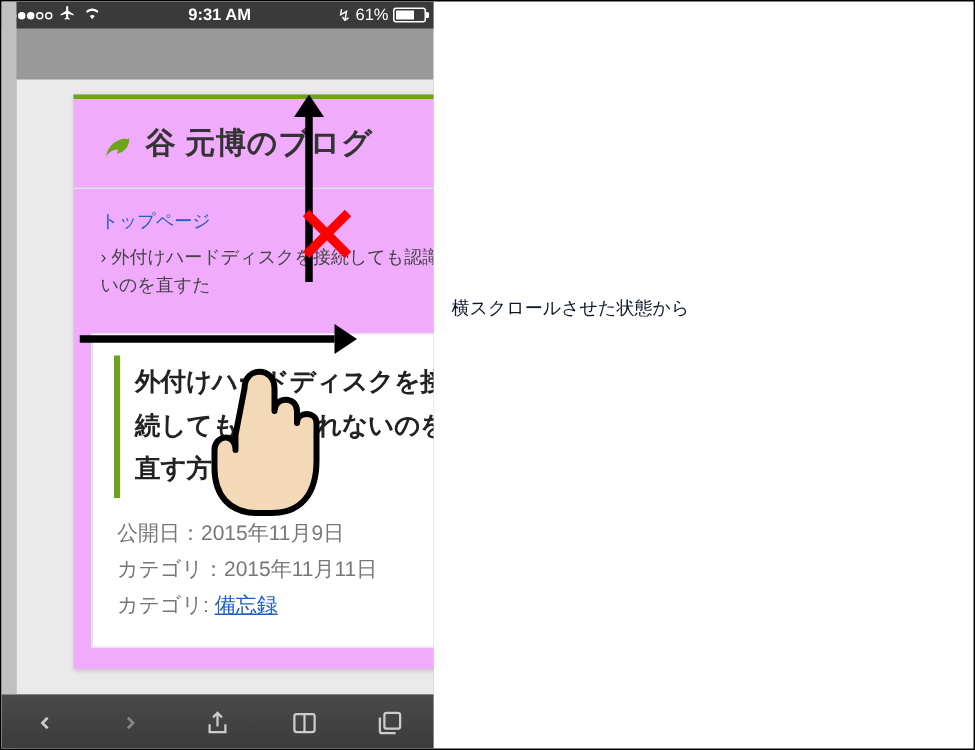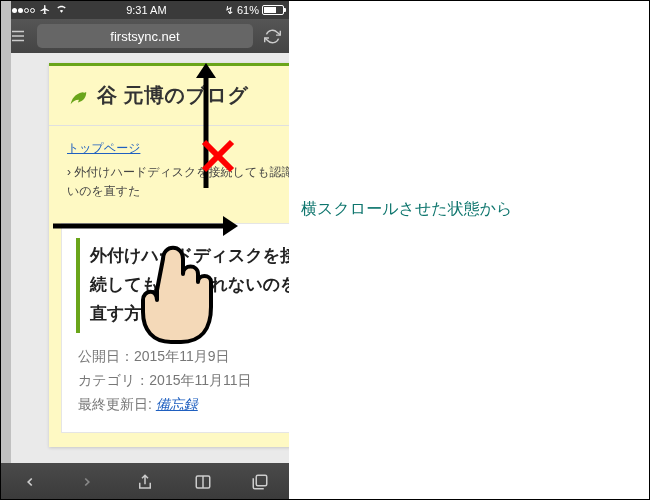--- a/index.html
+++ b/index.html
@@ -6,49 +6,49 @@
     body { font-family: -apple-system, "Hiragino Sans", sans-serif; width: 650px; height: 500px; background: #fff; position: relative; overflow: hidden; border: 1px solid #000; }
     
     .phone-frame { position: absolute; left: 0; top: 0; width: 288px; height: 500px; background: #999; }
     .viewport-edge { position: absolute; left: 0; top: 0; bottom: 0; width: 10px; background: #c0c0c0; }
     
     .status-bar { height: 18px; background: #3a3a3a; color: #fff; display: flex; align-items: center; justify-content: space-between; padding: 0 5px; font-size: 11px; font-weight: 500; }
     .status-left { display: flex; align-items: center; gap: 4px; }
     .status-dots { display: flex; gap: 1px; }
     .dot { width: 5px; height: 5px; border-radius: 50%; background: #fff; }
     .dot.empty { background: transparent; border: 0.5px solid #fff; }
-    .status-center { font-weight: 400; }
+    .status-center { font-weight: 700; }
     .status-right { display: flex; align-items: center; gap: 3px; }
     .battery { width: 22px; height: 10px; border: 1px solid #fff; border-radius: 2px; position: relative; }
     .battery::after { content: ''; position: absolute; right: -3px; top: 2px; width: 2px; height: 4px; background: #fff; border-radius: 0 1px 1px 0; }
     .battery-fill { position: absolute; left: 1px; top: 1px; bottom: 1px; width: 60%; background: #fff; }
     
     .nav-bar { height: 34px; background: linear-gradient(#555, #444); display: flex; align-items: center; padding: 0 6px; gap: 8px; }
     .url-box { flex: 1; height: 24px; background: #666; border-radius: 5px; color: #fff; display: flex; align-items: center; justify-content: center; font-size: 13px; }
     .nbtn { width: 22px; height: 22px; display:flex; align-items:center; justify-content:center; }
     
     .content { position: absolute; left: 10px; top: 52px; right: 0; bottom: 38px; background: #eaeaea; overflow: hidden; }
-    .page { position: absolute; left: 38px; top: 10px; width: 300px; background: #fef9c3; border-top: 3px solid #6aa51a; box-shadow: 0 1px 3px rgba(0,0,0,0.15); }
+    .page { position: absolute; left: 38px; top: 10px; width: 300px; background: #f0abfc; border-top: 3px solid #6aa51a; box-shadow: 0 1px 3px rgba(0,0,0,0.15); }
     .site-header { padding: 16px 18px; border-bottom: 1px solid #e0e0e0; display: flex; align-items: center; gap: 8px; }
     .leaf-icon { width: 22px; height: 22px; }
     .site-title { font-size: 20px; font-weight: 600; color: #333; letter-spacing: 0.5px; }
     .breadcrumb-box { padding: 12px 18px 8px; }
-    .crumb-link { color: #2060c0; font-size: 12px; text-decoration: underline; }
+    .crumb-link { color: #2060c0; font-size: 12px; }
     .crumb-sub { font-size: 12px; color: #444; margin-top: 6px; line-height: 1.6; }
     .crumb-sub::before { content: '› '; }
     
     .article { margin: 14px 12px; padding: 14px 14px; background: #fff; border: 1px solid #e5e5e5; }
     .article-title { border-left: 4px solid #6aa51a; padding: 4px 10px; font-size: 17px; font-weight: 700; color: #222; line-height: 1.7; }
     .meta { padding: 12px 2px 2px; font-size: 14px; color: #777; line-height: 1.7; }
-    .meta-cat { color: #2060c0; text-decoration: underline; font-style: italic; }
+    .meta-cat { color: #2060c0; text-decoration: underline; }
     
     .toolbar { position: absolute; left: 0; bottom: 0; width: 288px; height: 38px; background: linear-gradient(#4a4a4a, #3a3a3a); display: flex; align-items: center; justify-content: space-around; }
     .tbtn { width: 30px; height: 30px; display: flex; align-items: center; justify-content: center; }
     
-    .annotation { position: absolute; left: 300px; top: 192px; max-width: 340px; color: #0f766e; font-size: 16px; line-height: 2.0; font-weight: 400; }
+    .annotation { position: absolute; left: 300px; top: 192px; max-width: 340px; color: #0f172a; font-size: 12px; line-height: 2.0; font-weight: 400; }
     
     .arrow-right { position: absolute; left: 52px; top: 215px; }
     .arrow-up { position: absolute; left: 195px; top: 62px; }
     .x-mark { position: absolute; left: 200px; top: 138px; }
     
     .hand { position: absolute; left: 132px; top: 228px; }
   </style>
 </head>
 <body>
 
@@ -78,57 +78,41 @@
     <div class="status-center">9:31 AM</div>
     <div class="status-right">
       <span>↯</span>
       <span>61%</span>
       <span class="battery">
           <span class="battery-fill"></span>
         </span>
     </div>
   </div>
 
-  <div class="nav-bar">
-    <span class="nbtn">
-      <svg width="18" height="18" viewBox="0 0 24 24" fill="none" stroke="#ccc" stroke-width="2">
-          <path d="M4 6h16M4 12h16M4 18h16"></path>
-        </svg>
-    </span>
-    <div class="url-box">
-      <span>firstsync.net</span>
-    </div>
-    <span class="nbtn">
-      <svg width="17" height="17" viewBox="0 0 24 24" fill="none" stroke="#ccc" stroke-width="2">
-          <path d="M23 4v6h-6M1 20v-6h6"></path>
-          <path d="M3.5 9a9 9 0 0 1 15-3L23 10M1 14l4.5 4a9 9 0 0 0 15-3"></path>
-        </svg>
-    </span>
-  </div>
 
   <div class="content">
     <div class="page">
       <div class="site-header">
         <span class="leaf-icon">
           <svg width="22" height="22" viewBox="0 0 24 24" fill="#6aa51a">
               <path d="M17 8C8 10 5 16 4 21c2-3 5-5 9-5 0 0-1 3-1 3 6-1 9-6 9-11 0 0-2 1-4 0z"></path>
             </svg>
         </span>
         <span class="site-title">谷 元博のブログ</span>
       </div>
       <div class="breadcrumb-box">
         <a class="crumb-link">トップページ</a>
         <div class="crumb-sub">外付けハードディスクを接続しても認識されないのを直すた</div>
       </div>
       <div class="article">
         <div class="article-title">外付けハードディスクを接続しても認識されないのを直す方</div>
         <div class="meta">
           <div><span>公開日：</span><span>2015年11月9日</span></div>
           <div><span>カテゴリ：</span><span>2015年11月11日</span></div>
-          <div><span>最終更新日: </span><a class="meta-cat">備忘録</a></div>
+          <div><span>カテゴリ: </span><a class="meta-cat">備忘録</a></div>
         </div>
       </div>
     </div>
   </div>
 
   <div class="toolbar">
     <span class="tbtn">
         <svg width="14" height="18" viewBox="0 0 24 24" fill="none" stroke="#ccc" stroke-width="3">
           <path d="M15 18l-6-6 6-6"></path>
         </svg>

